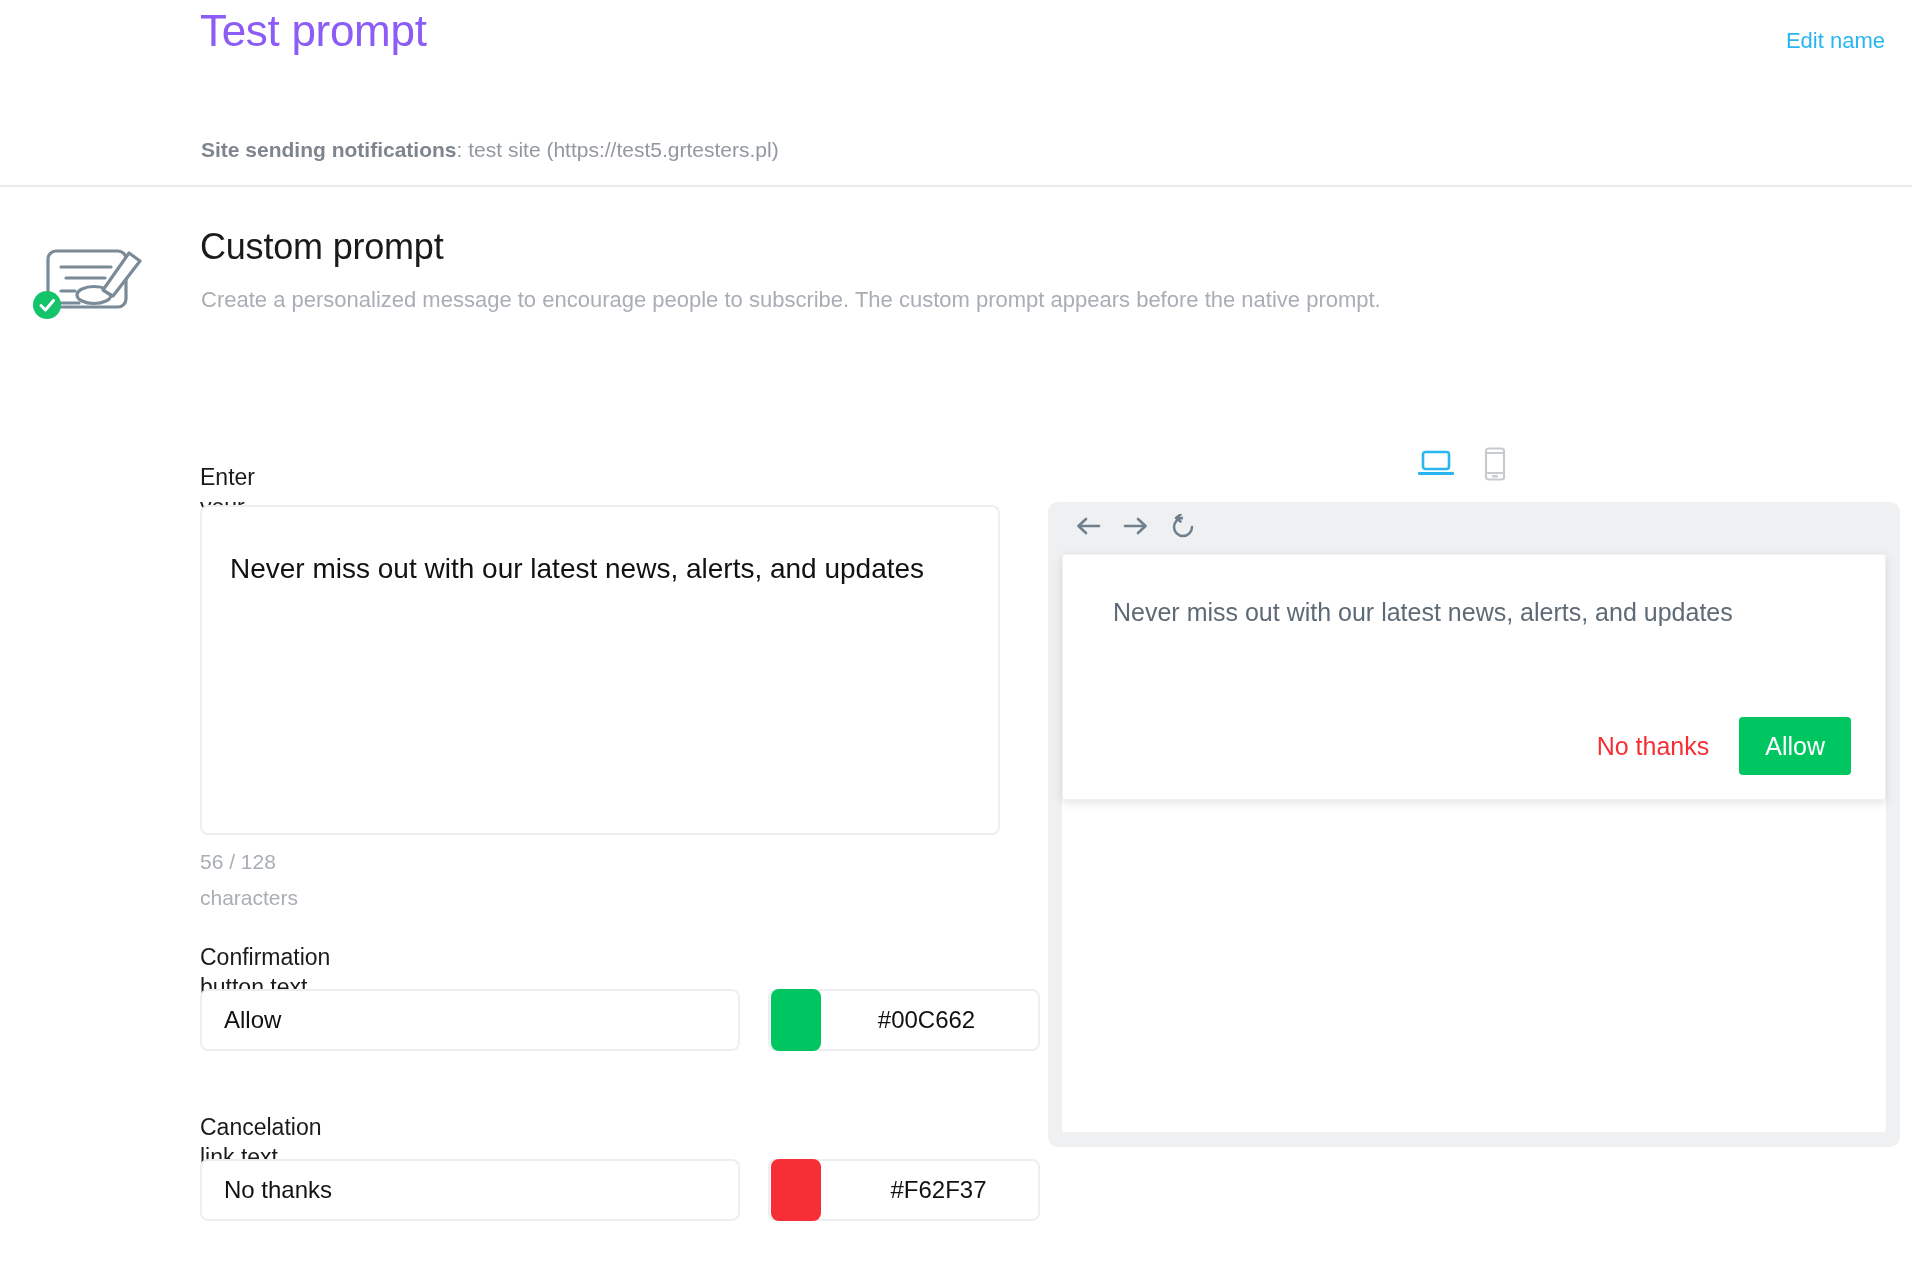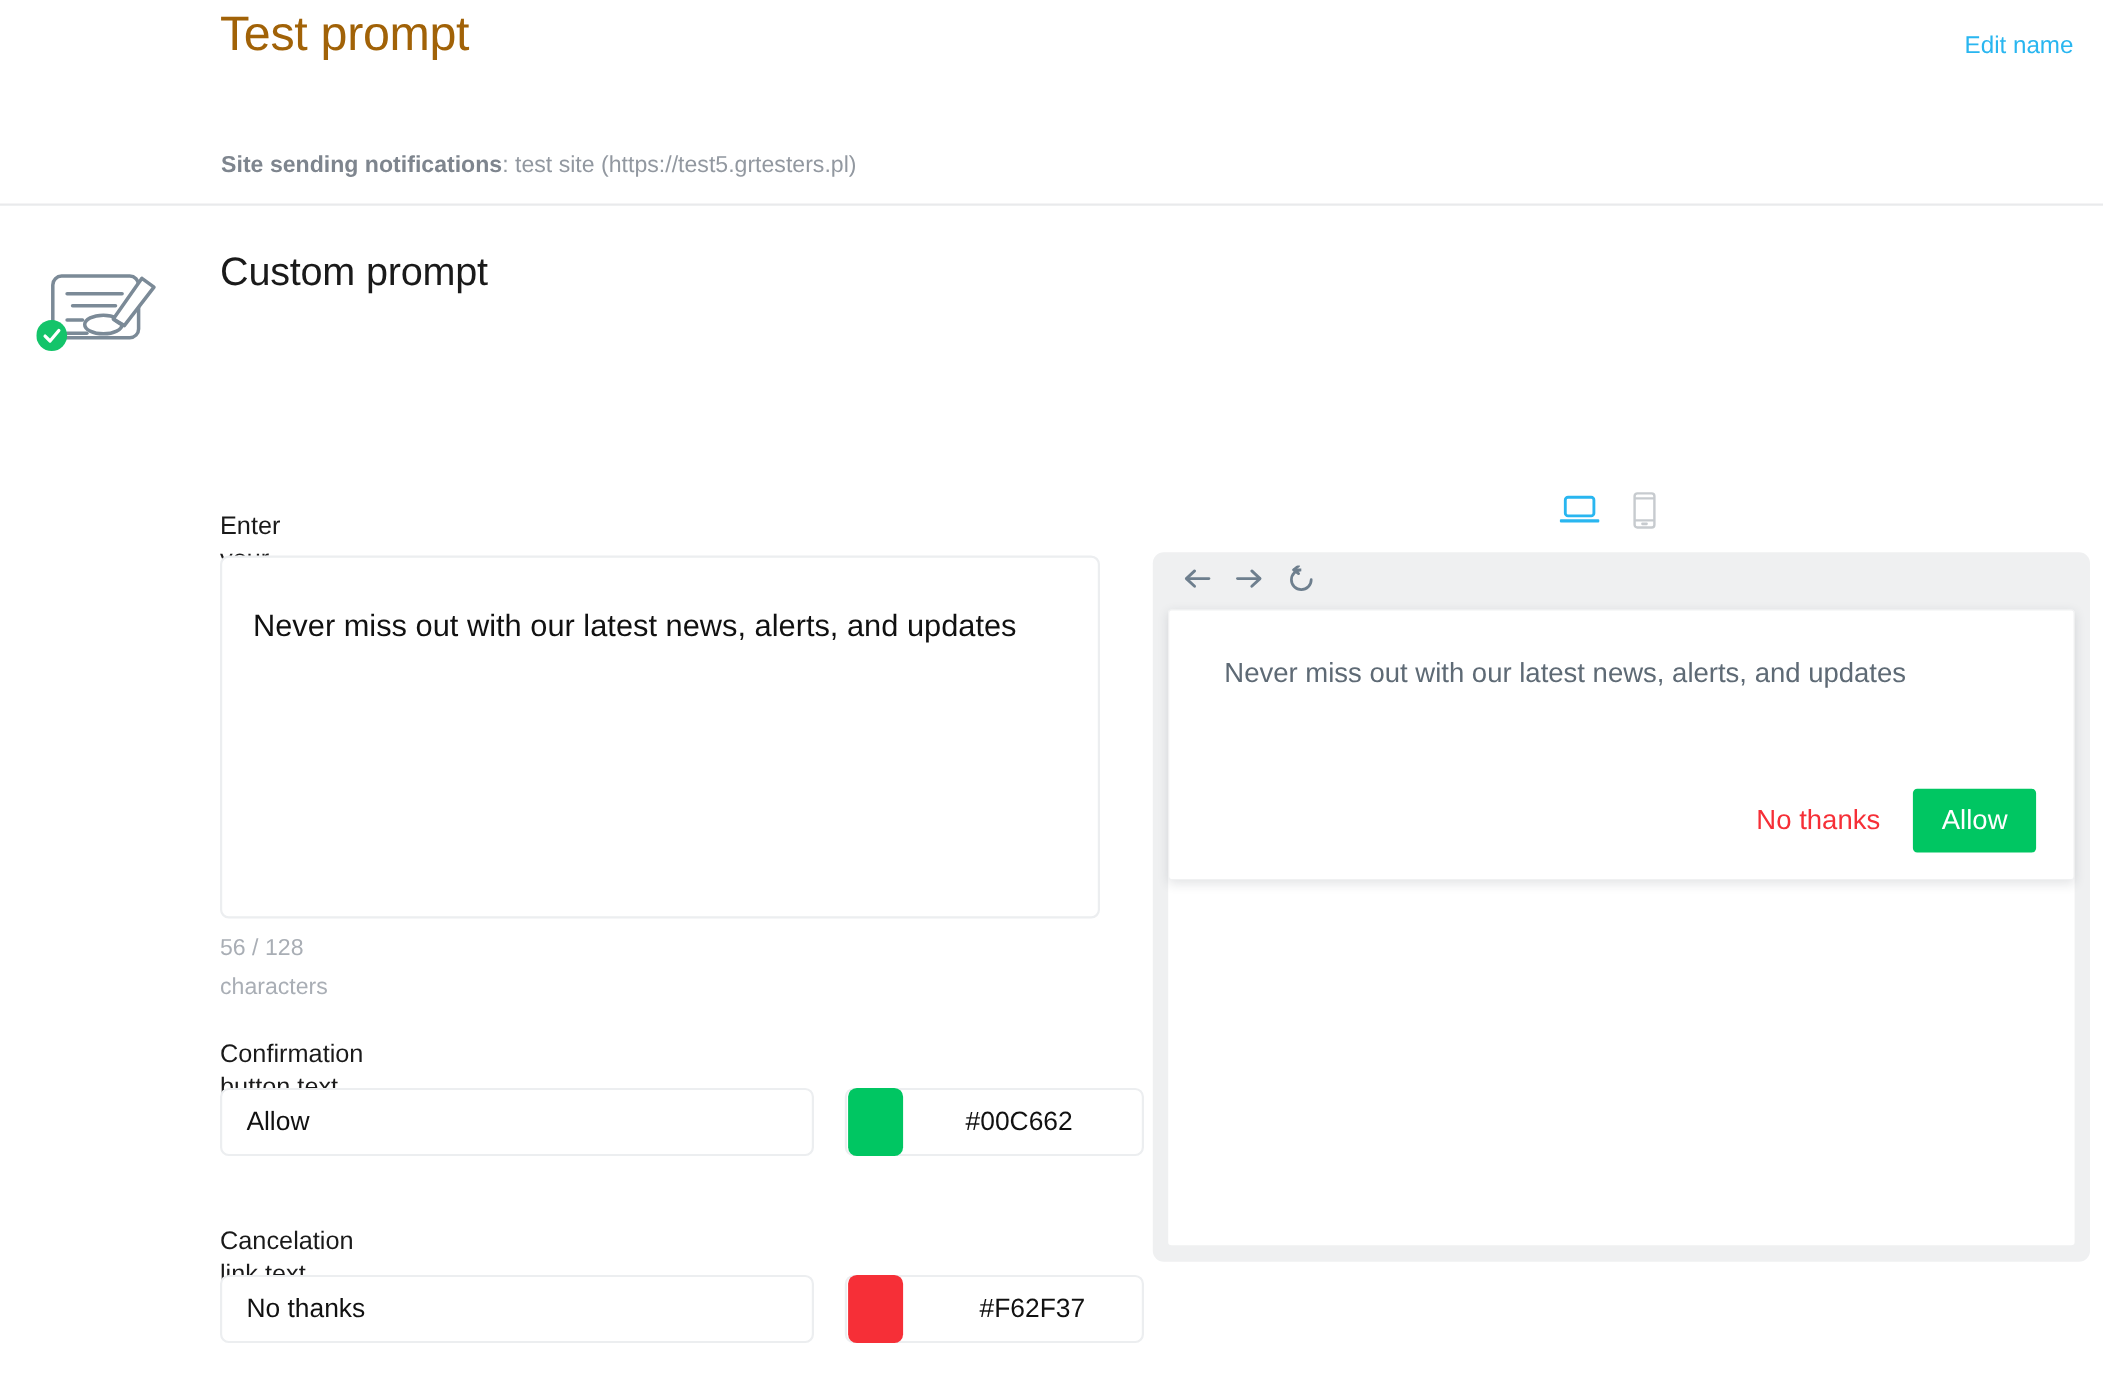--- a/index.html
+++ b/index.html
@@ -18,21 +18,21 @@
     padding: 0 0 0 0;
     border-bottom: 2px solid #e9eaec;
     height: 187px;
   }
   .page-title {
     position: absolute;
     left: 200px;
     top: 2px;
     font-size: 44px;
     font-weight: 400;
-    color: #a16207;
+    color: #8b5cf6;
     letter-spacing: -0.3px;
     line-height: 58px;
   }
   .edit-name-link {
     position: absolute;
     right: 27px;
     top: 27px;
     font-size: 22px;
     color: #29b6f0;
     cursor: pointer;
@@ -304,20 +304,21 @@
     </svg>
   </div>
   <div class="section-icon" style="left:33px; top:48px; pointer-events:none;">
     <svg width="118" height="95" viewBox="0 0 118 95" fill="none" xmlns="http://www.w3.org/2000/svg">
       <circle cx="14" cy="70" r="14" fill="#14c46a"></circle>
       <path d="M8 70.5 L12.5 75 L20.5 65.5" stroke="#ffffff" stroke-width="3" fill="none" stroke-linecap="round" stroke-linejoin="round"></path>
     </svg>
   </div>
 
   <div class="section-title">Custom prompt</div>
+  <div class="section-desc">Create a personalized message to encourage people to subscribe. The custom prompt appears before the native prompt.</div>
 </div>
 
 <div class="body-area">
 
   <div class="form-col">
 
     <div class="field-label label-prompt">Enter your prompt message</div>
 
     <textarea class="prompt-textarea" placeholder="Enter your prompt message" style="">Never miss out with our latest news, alerts, and updates</textarea>
 

